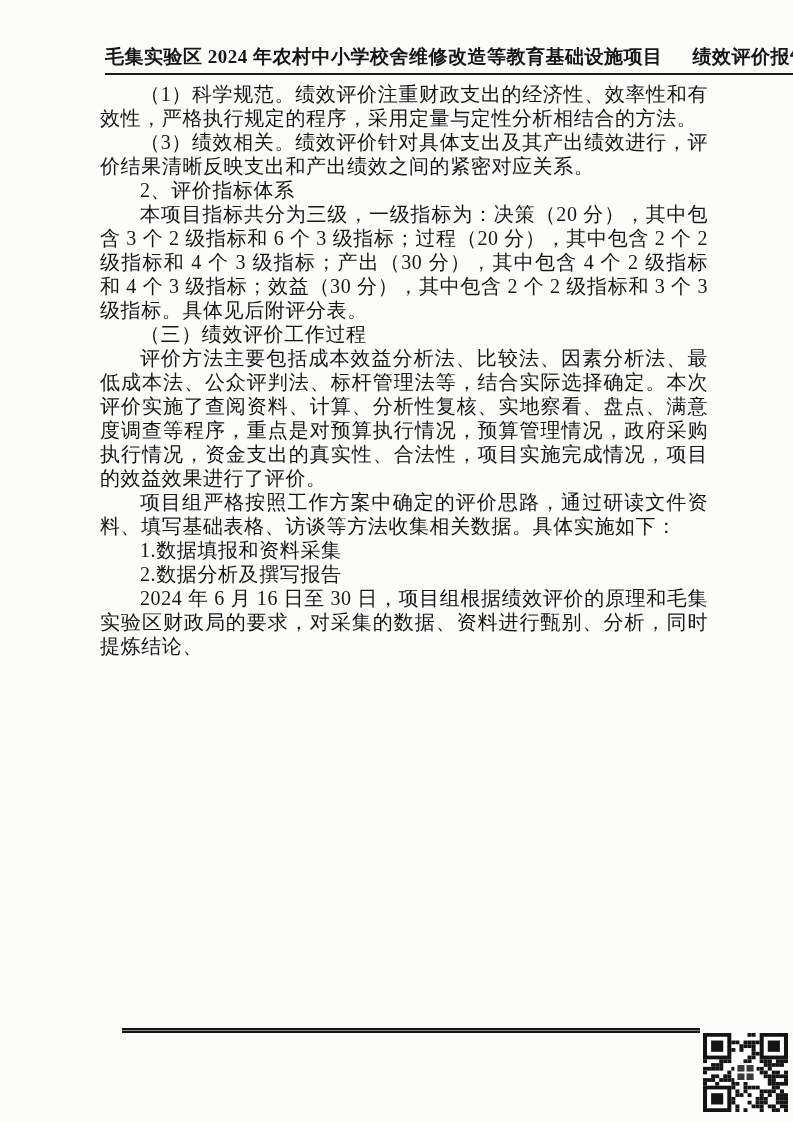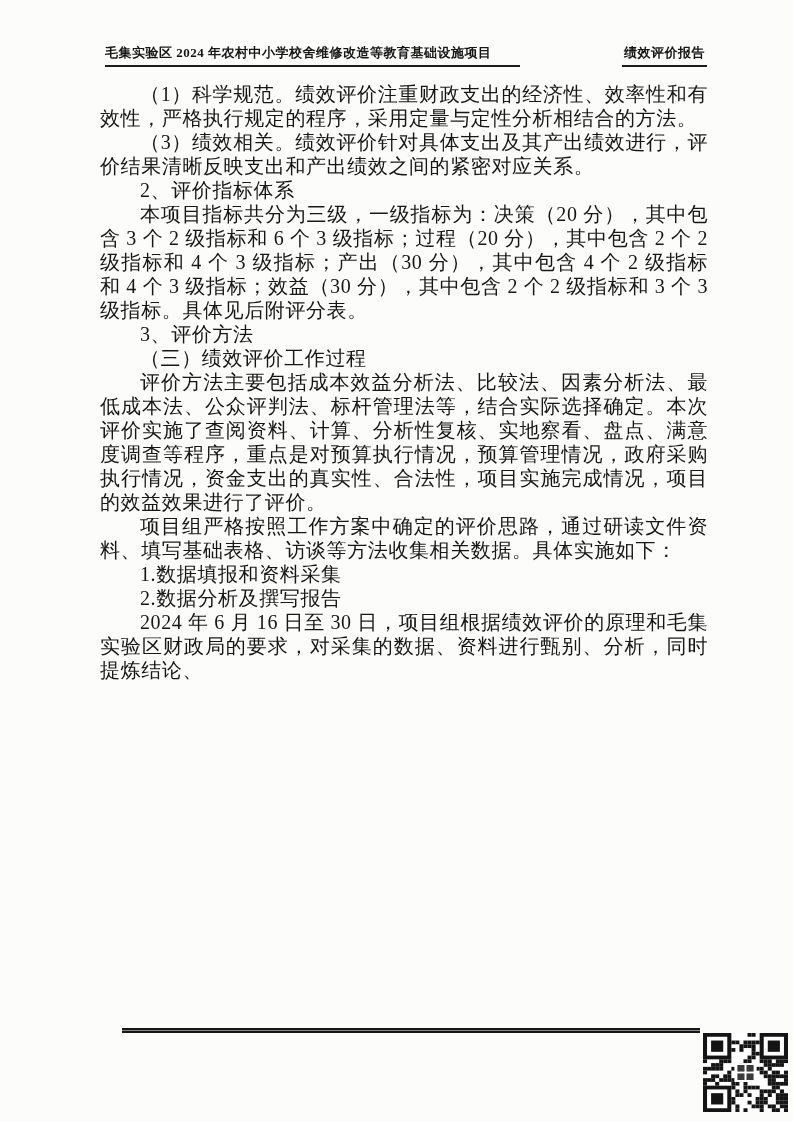--- a/index.html
+++ b/index.html
@@ -10,21 +10,21 @@
     background:#fcfcfb;
     font-family:"Liberation Serif","DejaVu Serif",serif;
     color:#161616;
     overflow:hidden;
     box-shadow:0 0 4px rgba(0,0,0,.25);
   }
   
   .doc-header{
     position:absolute;left:105px;top:44px;width:602px;
     display:flex;justify-content:space-between;align-items:flex-end;
-    font-size:13px;font-weight:bold;letter-spacing:.5px;white-space:nowrap;
+    font-size:19px;font-weight:bold;letter-spacing:.5px;white-space:nowrap;
   }
   .doc-header .hl{border-bottom:2.5px solid #1c1c1c;padding:0 28px 3px 0;}
   .doc-header .hr{border-bottom:2.5px solid #1c1c1c;padding:0 2px 3px 2px;text-align:center;}
   
   .doc-body{
     position:absolute;left:100px;top:82px;width:608px;
     font-size:20px;line-height:24px;text-align:justify;
     text-justify:inter-character;
   }
   .doc-body p{margin:0;text-indent:2em;letter-spacing:.6px;word-break:break-all;}
@@ -53,21 +53,20 @@
   <div class="doc-header">
     <span class="hl">毛集实验区 2024 年农村中小学校舍维修改造等教育基础设施项目</span>
     <span class="hr">绩效评价报告</span>
   </div>
 
   <div class="doc-body">
     <p>（1）科学规范。绩效评价注重财政支出的经济性、效率性和有效性，严格执行规定的程序，采用定量与定性分析相结合的方法。</p>
     <p>（3）绩效相关。绩效评价针对具体支出及其产出绩效进行，评价结果清晰反映支出和产出绩效之间的紧密对应关系。</p>
     <p>2、评价指标体系</p>
     <p>本项目指标共分为三级，一级指标为：决策（20 分），其中包含 3 个 2 级指标和 6 个 3 级指标；过程（20 分），其中包含 2 个 2 级指标和 4 个 3 级指标；产出（30 分），其中包含 4 个 2 级指标和 4 个 3 级指标；效益（30 分），其中包含 2 个 2 级指标和 3 个 3 级指标。具体见后附评分表。</p>
-    <p>3、评价方法</p>
     <p>（三）绩效评价工作过程</p>
     <p>评价方法主要包括成本效益分析法、比较法、因素分析法、最低成本法、公众评判法、标杆管理法等，结合实际选择确定。本次评价实施了查阅资料、计算、分析性复核、实地察看、盘点、满意度调查等程序，重点是对预算执行情况，预算管理情况，政府采购执行情况，资金支出的真实性、合法性，项目实施完成情况，项目的效益效果进行了评价。</p>
     <p>项目组严格按照工作方案中确定的评价思路，通过研读文件资料、填写基础表格、访谈等方法收集相关数据。具体实施如下：</p>
     <p>1.数据填报和资料采集</p>
     <p>2.数据分析及撰写报告</p>
     <p>2024 年 6 月 16 日至 30 日，项目组根据绩效评价的原理和毛集实验区财政局的要求，对采集的数据、资料进行甄别、分析，同时提炼结论、</p>
   </div>
 
   <div class="footer-rule"></div>
 

